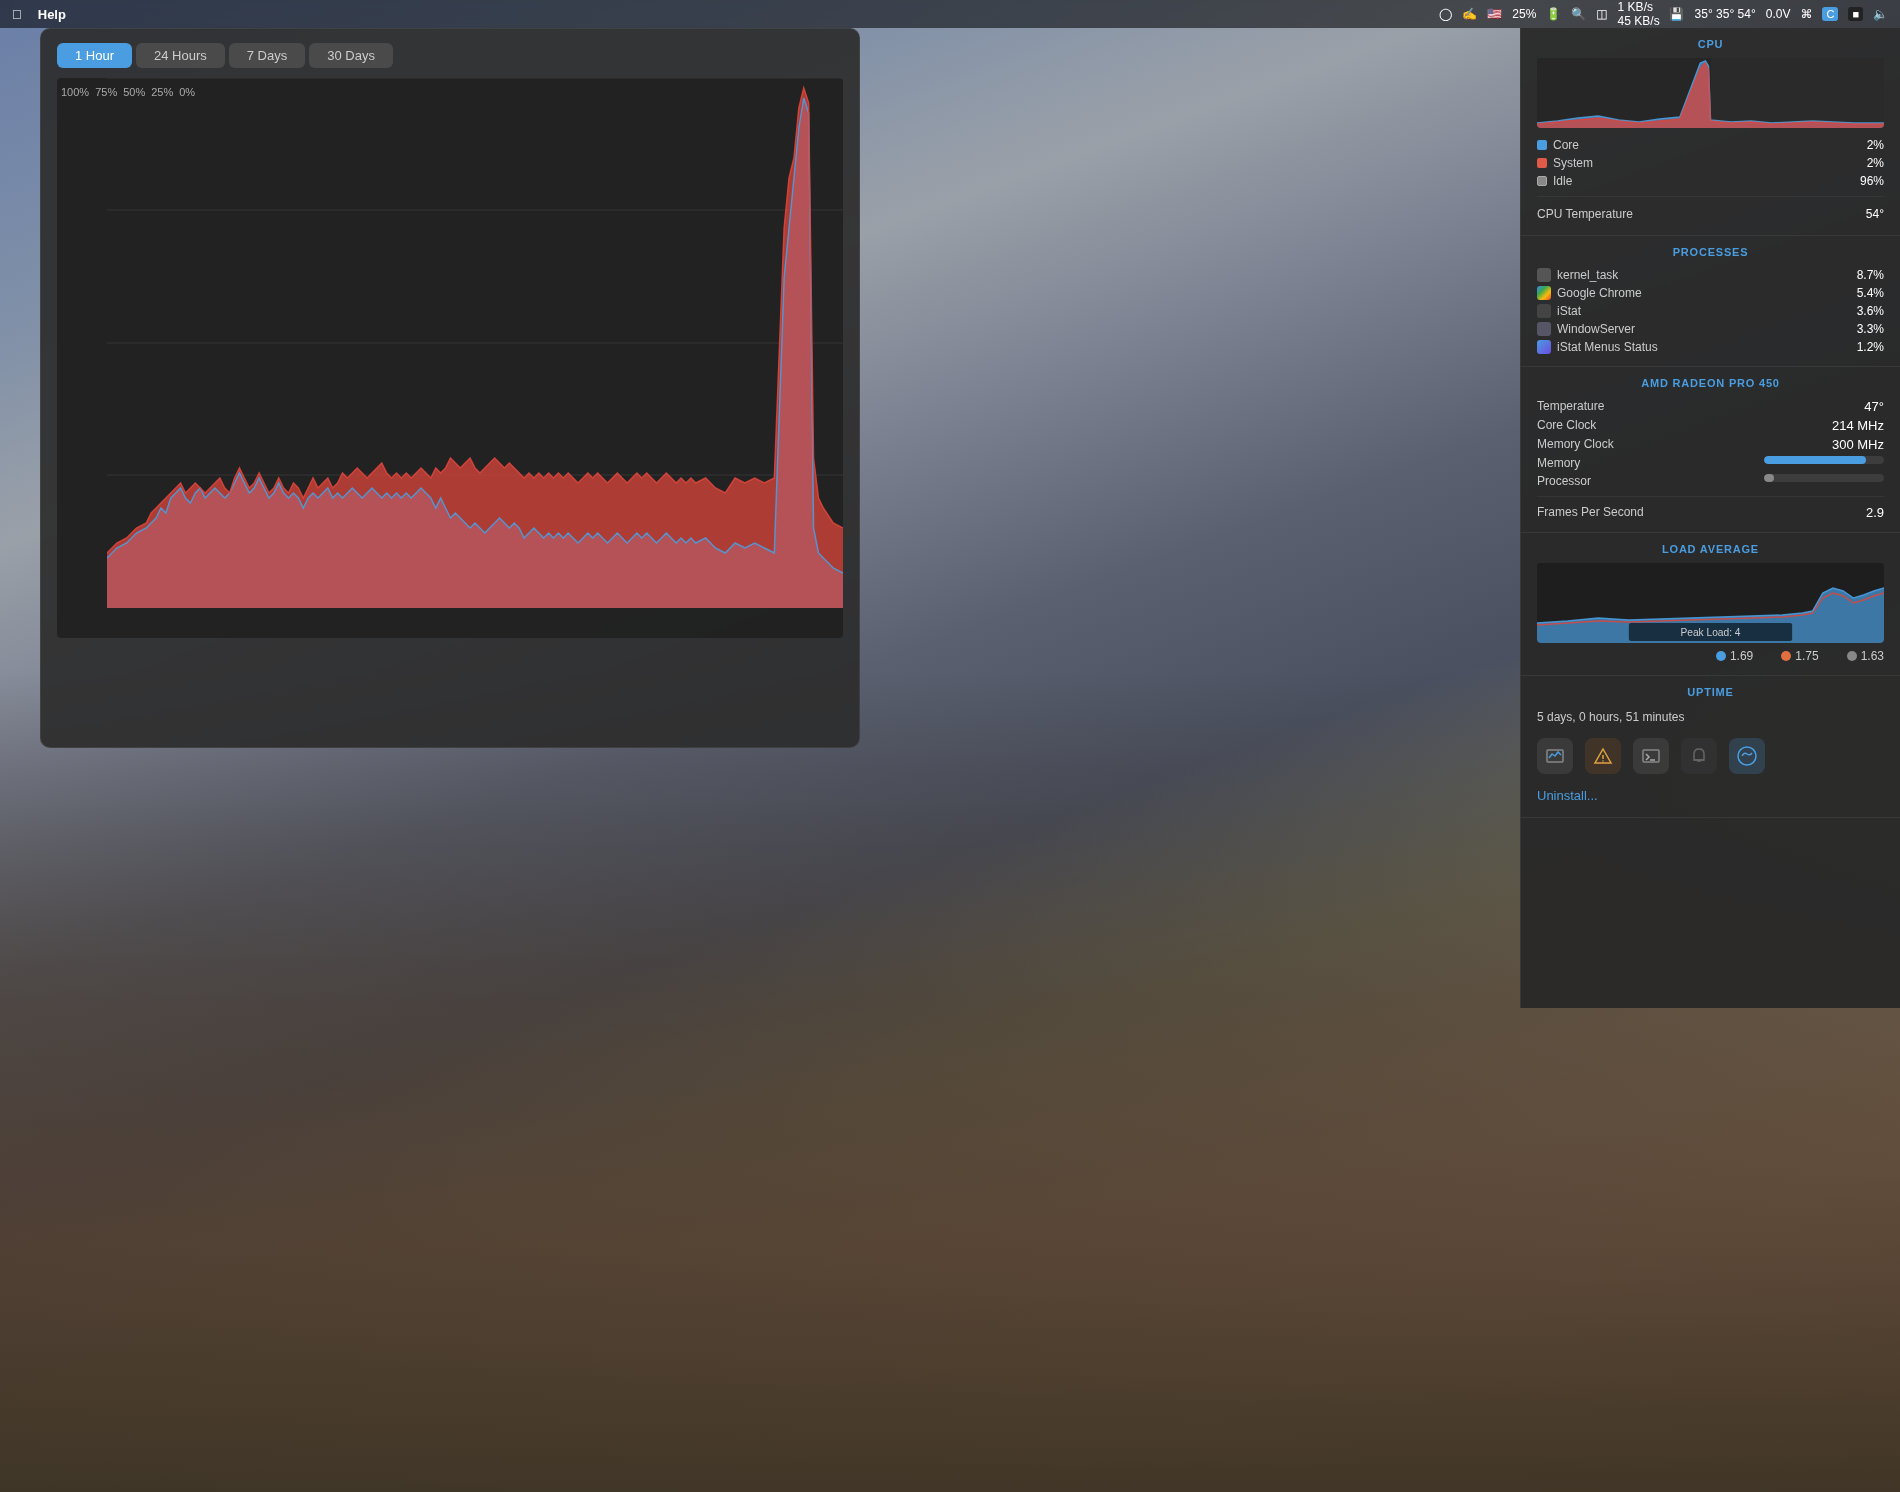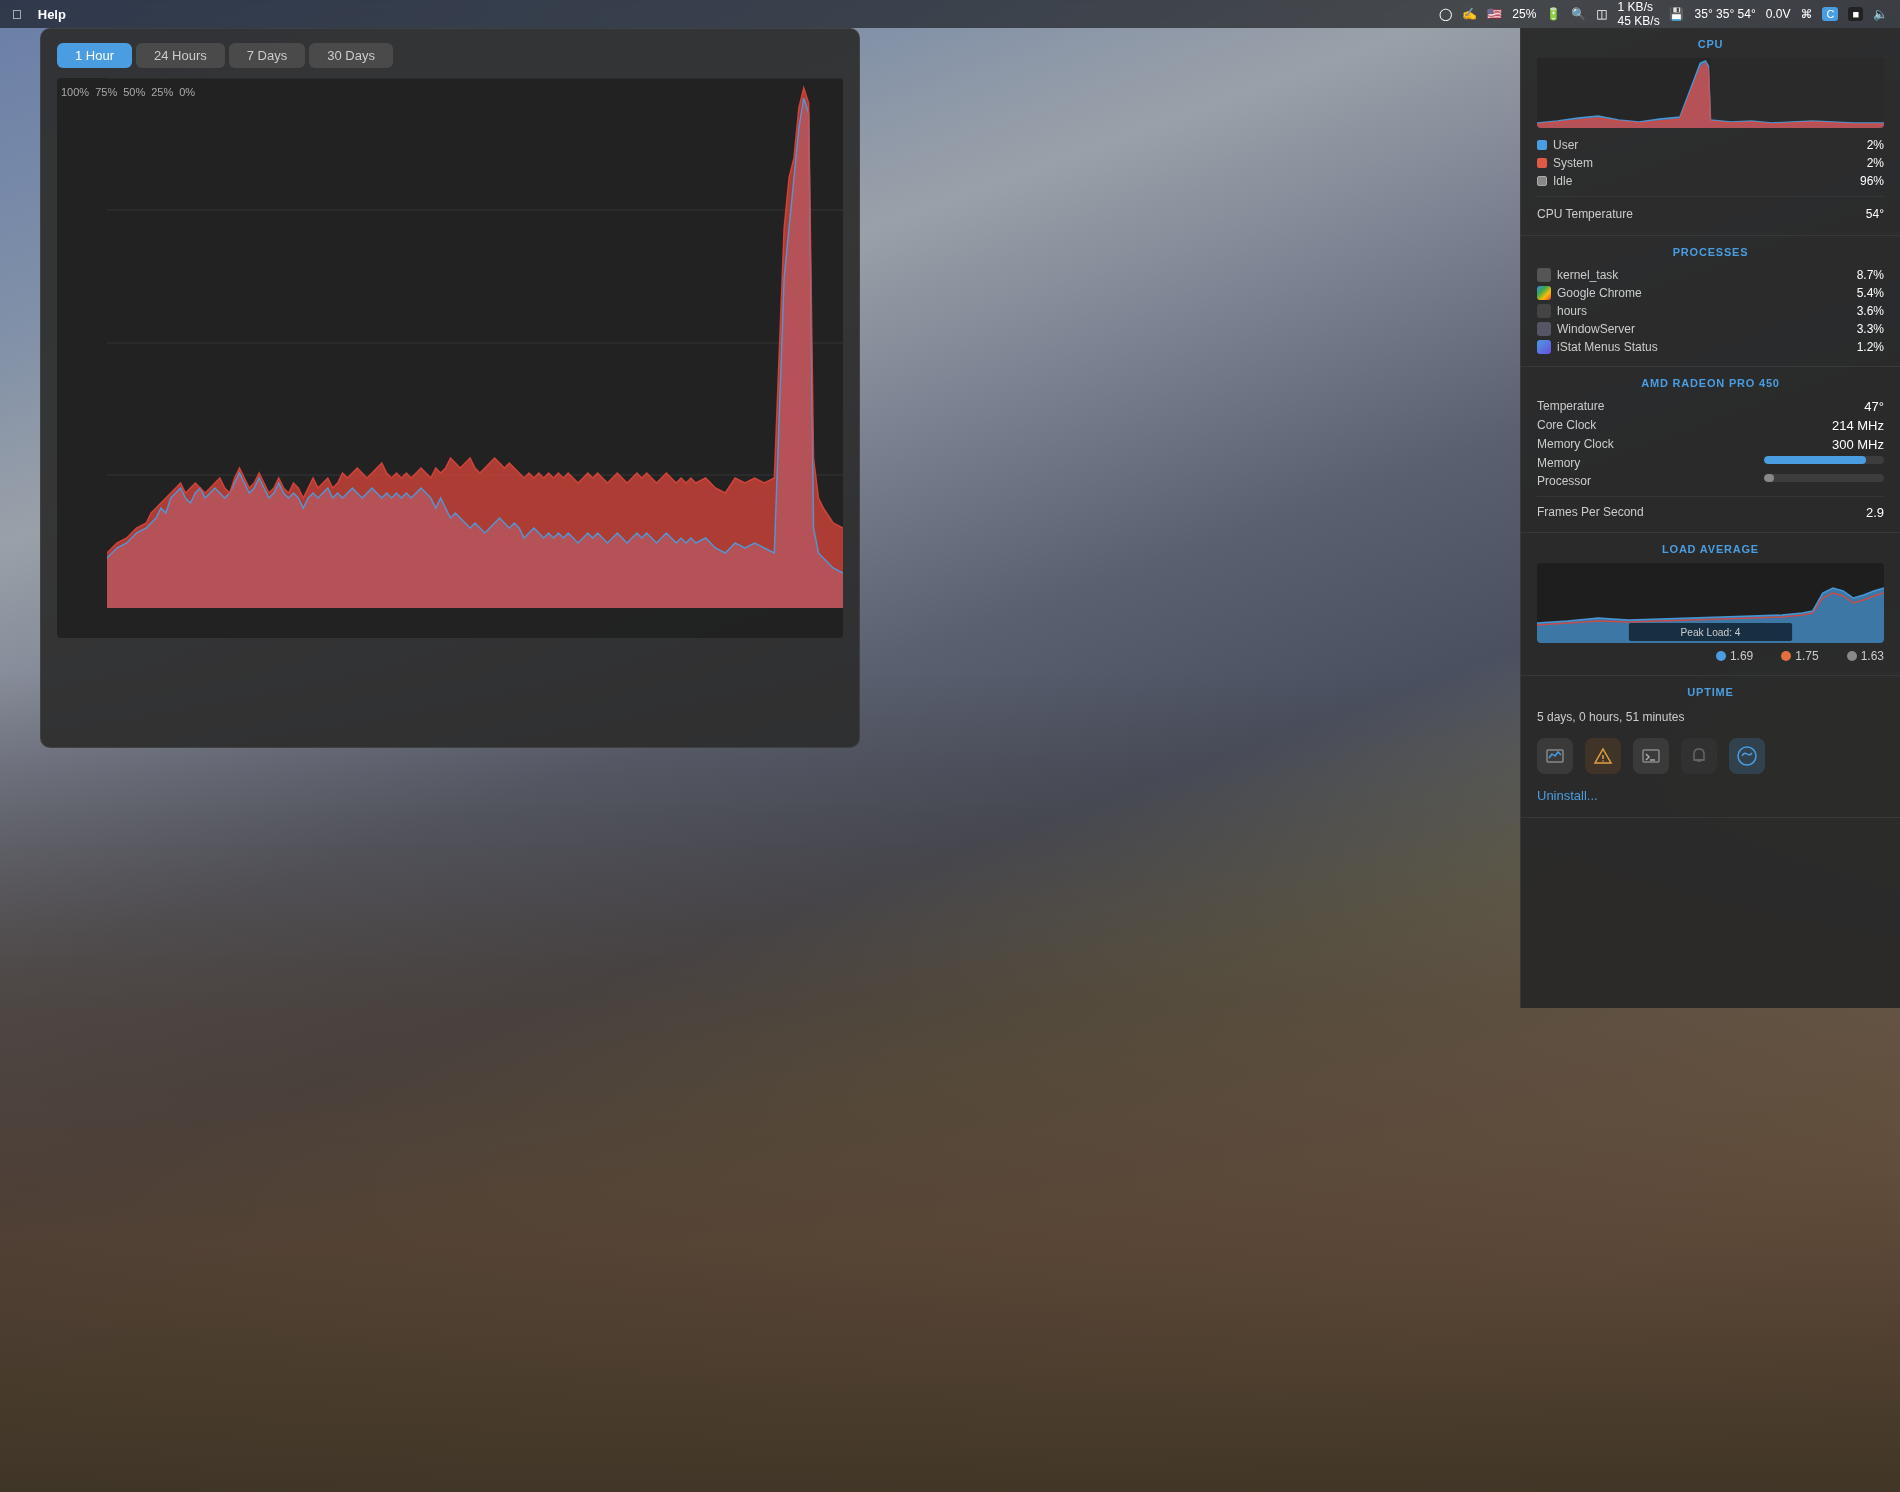--- a/index.html
+++ b/index.html
@@ -474,21 +474,21 @@
         <path d="M0,66 L20,64 L40,62 L60,60 L80,63 L100,65 L120,63 L140,61 L160,10 L165,5 L168,12 L170,63 L190,65 L210,64 L230,66 L250,65 L270,64 L290,65 L310,66 L330,66 L340,66 L340,70 L0,70 Z" fill="rgba(220,70,60,0.75)"></path>
 
         <polyline points="0,65 20,63 40,60 60,58 80,62 100,64 120,61 140,59 160,5 165,3 168,8 170,62 190,64 210,63 230,65 250,64 270,63 290,64 310,65 330,65 340,65" fill="none" stroke="rgba(74,157,224,0.9)" stroke-width="1.5"></polyline>
         <polyline points="0,66 20,64 40,62 60,60 80,63 100,65 120,63 140,61 160,10 165,5 168,12 170,63 190,65 210,64 230,66 250,65 270,64 290,65 310,66 330,66 340,66" fill="none" stroke="rgba(220,70,60,0.8)" stroke-width="1.5"></polyline>
       </svg>
     </div>
 
     <div class="stat-row">
       <div class="stat-label">
         <div class="color-dot blue"></div>
-        <span>User</span>
+        <span>Core</span>
       </div>
       <span class="stat-value">2%</span>
     </div>
     <div class="stat-row">
       <div class="stat-label">
         <div class="color-dot orange"></div>
         <span>System</span>
       </div>
       <span class="stat-value">2%</span>
     </div>
@@ -516,21 +516,21 @@
       <span class="process-name">kernel_task</span>
       <span class="process-pct">8.7%</span>
     </div>
     <div class="process-row">
       <div class="process-icon proc-chrome"></div>
       <span class="process-name">Google Chrome</span>
       <span class="process-pct">5.4%</span>
     </div>
     <div class="process-row">
       <div class="process-icon proc-hidd"></div>
-      <span class="process-name">hours</span>
+      <span class="process-name">iStat</span>
       <span class="process-pct">3.6%</span>
     </div>
     <div class="process-row">
       <div class="process-icon proc-windowserver"></div>
       <span class="process-name">WindowServer</span>
       <span class="process-pct">3.3%</span>
     </div>
     <div class="process-row">
       <div class="process-icon proc-istat"></div>
       <span class="process-name">iStat Menus Status</span>

